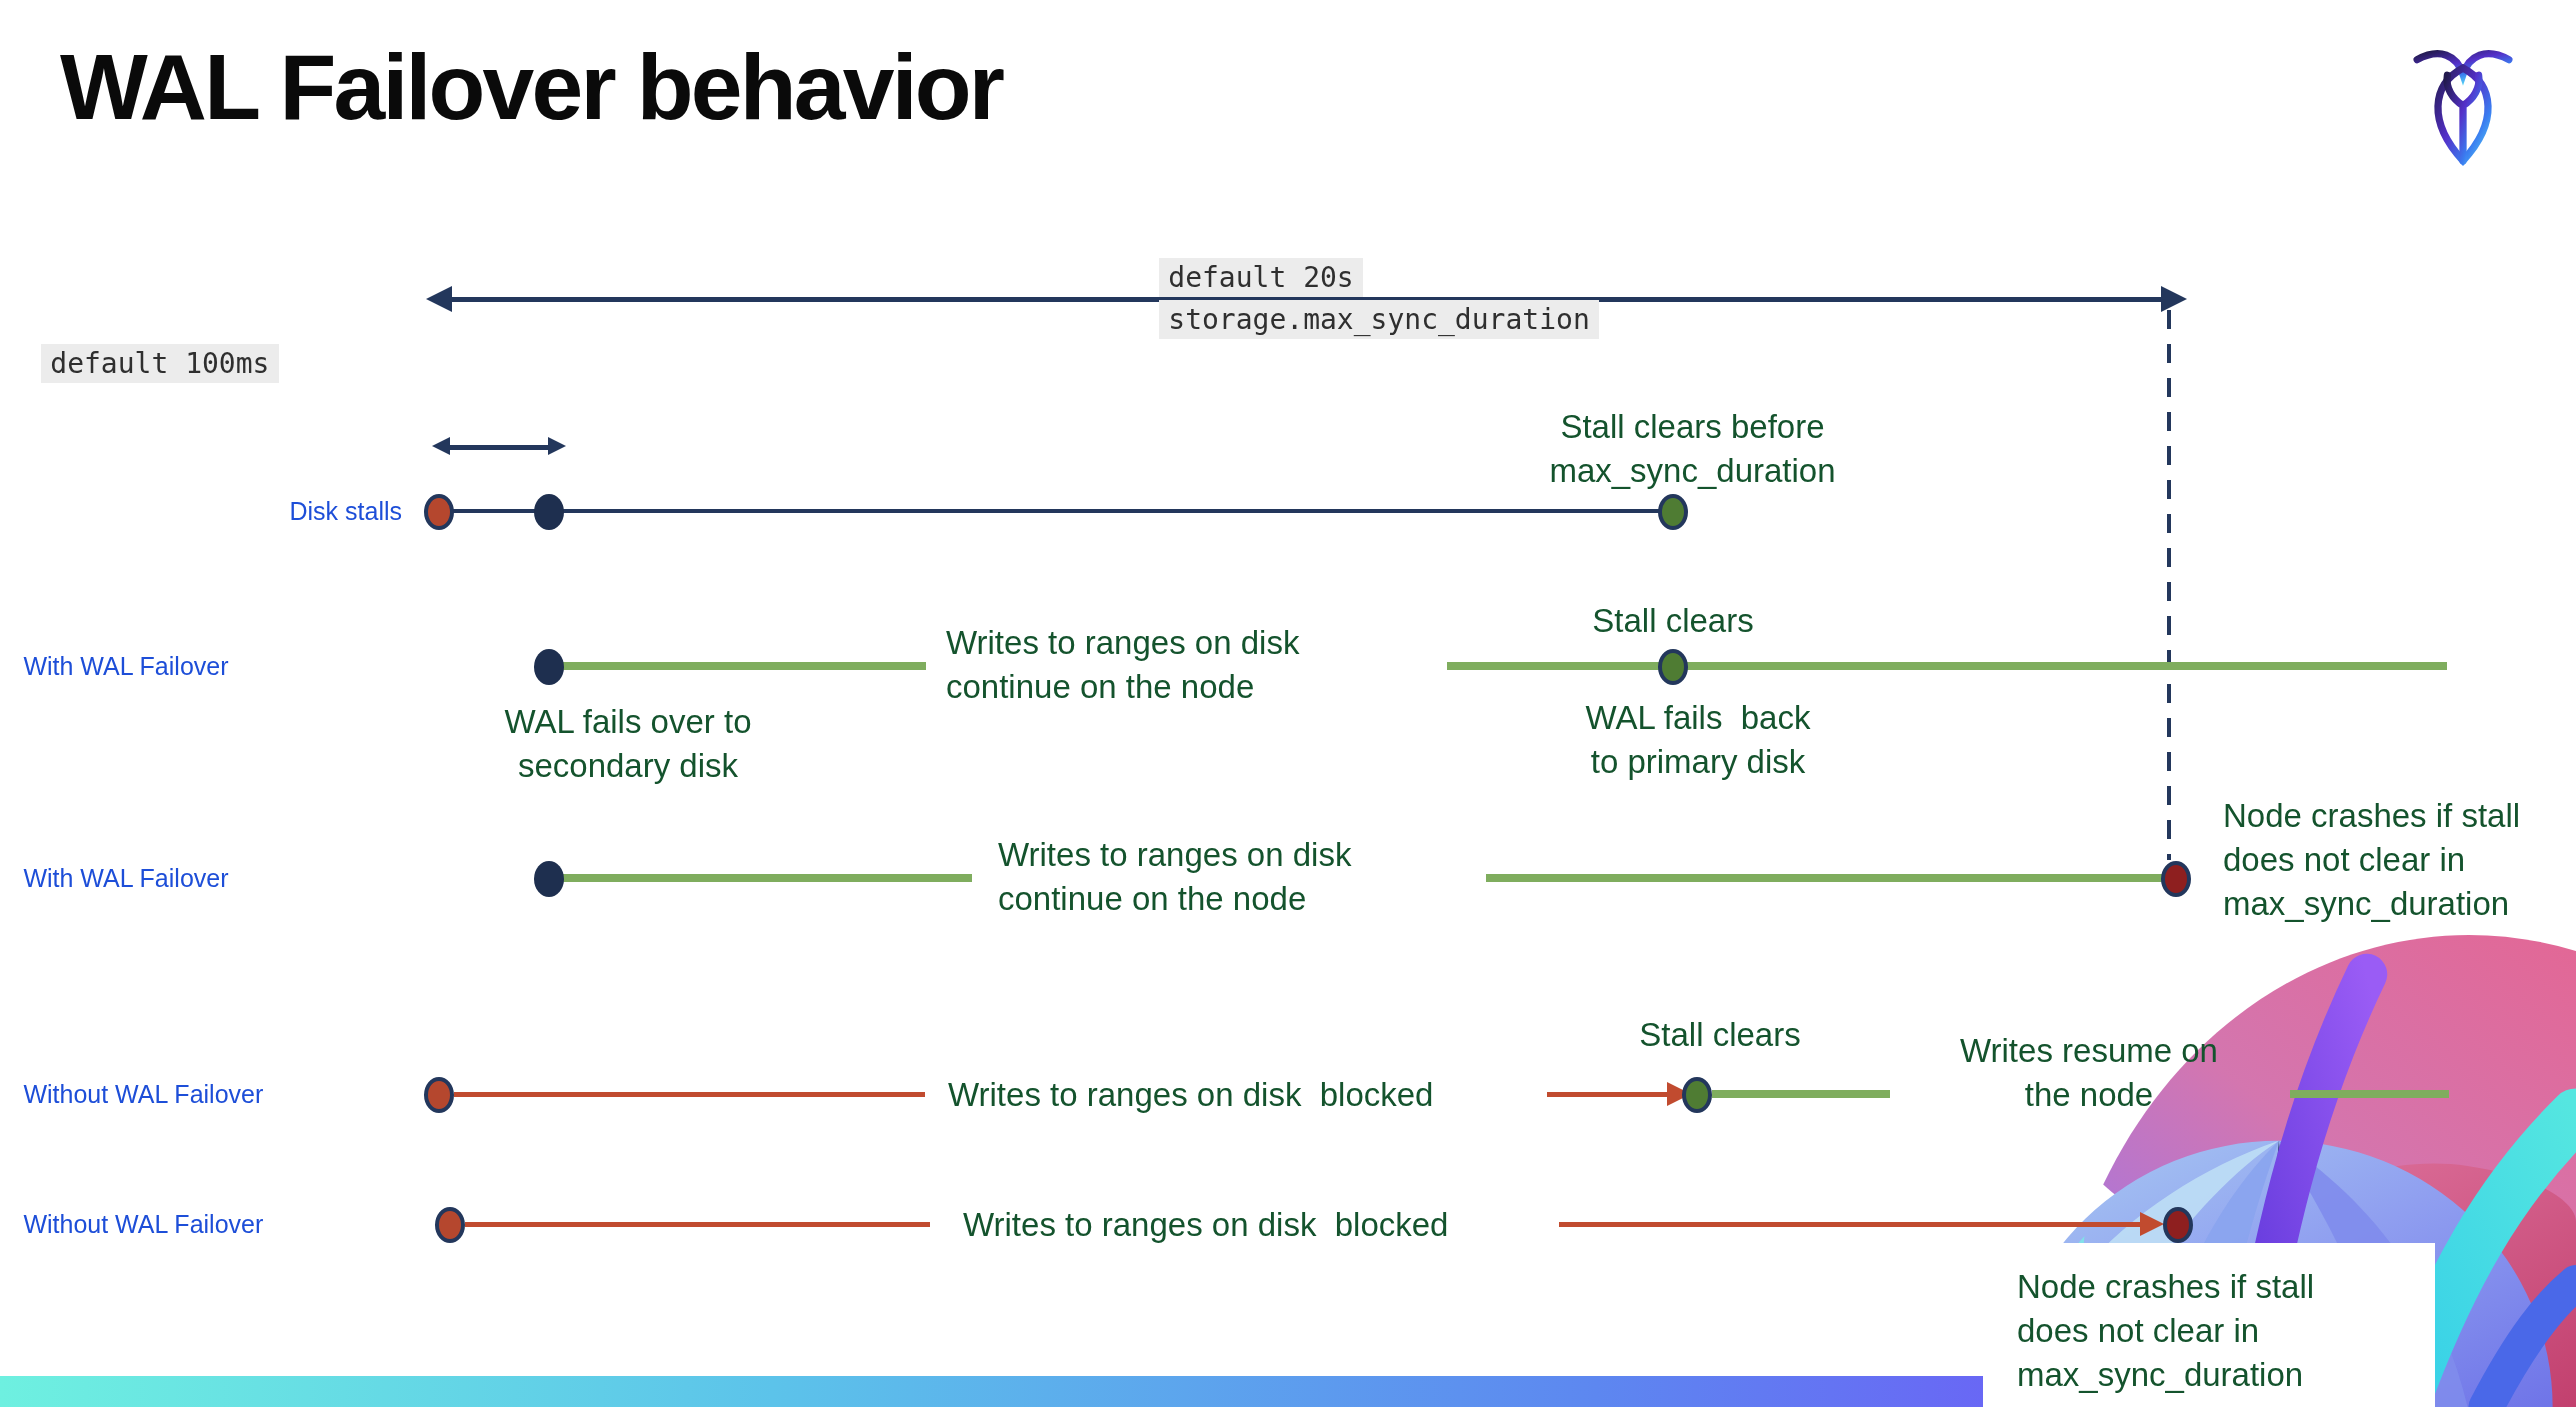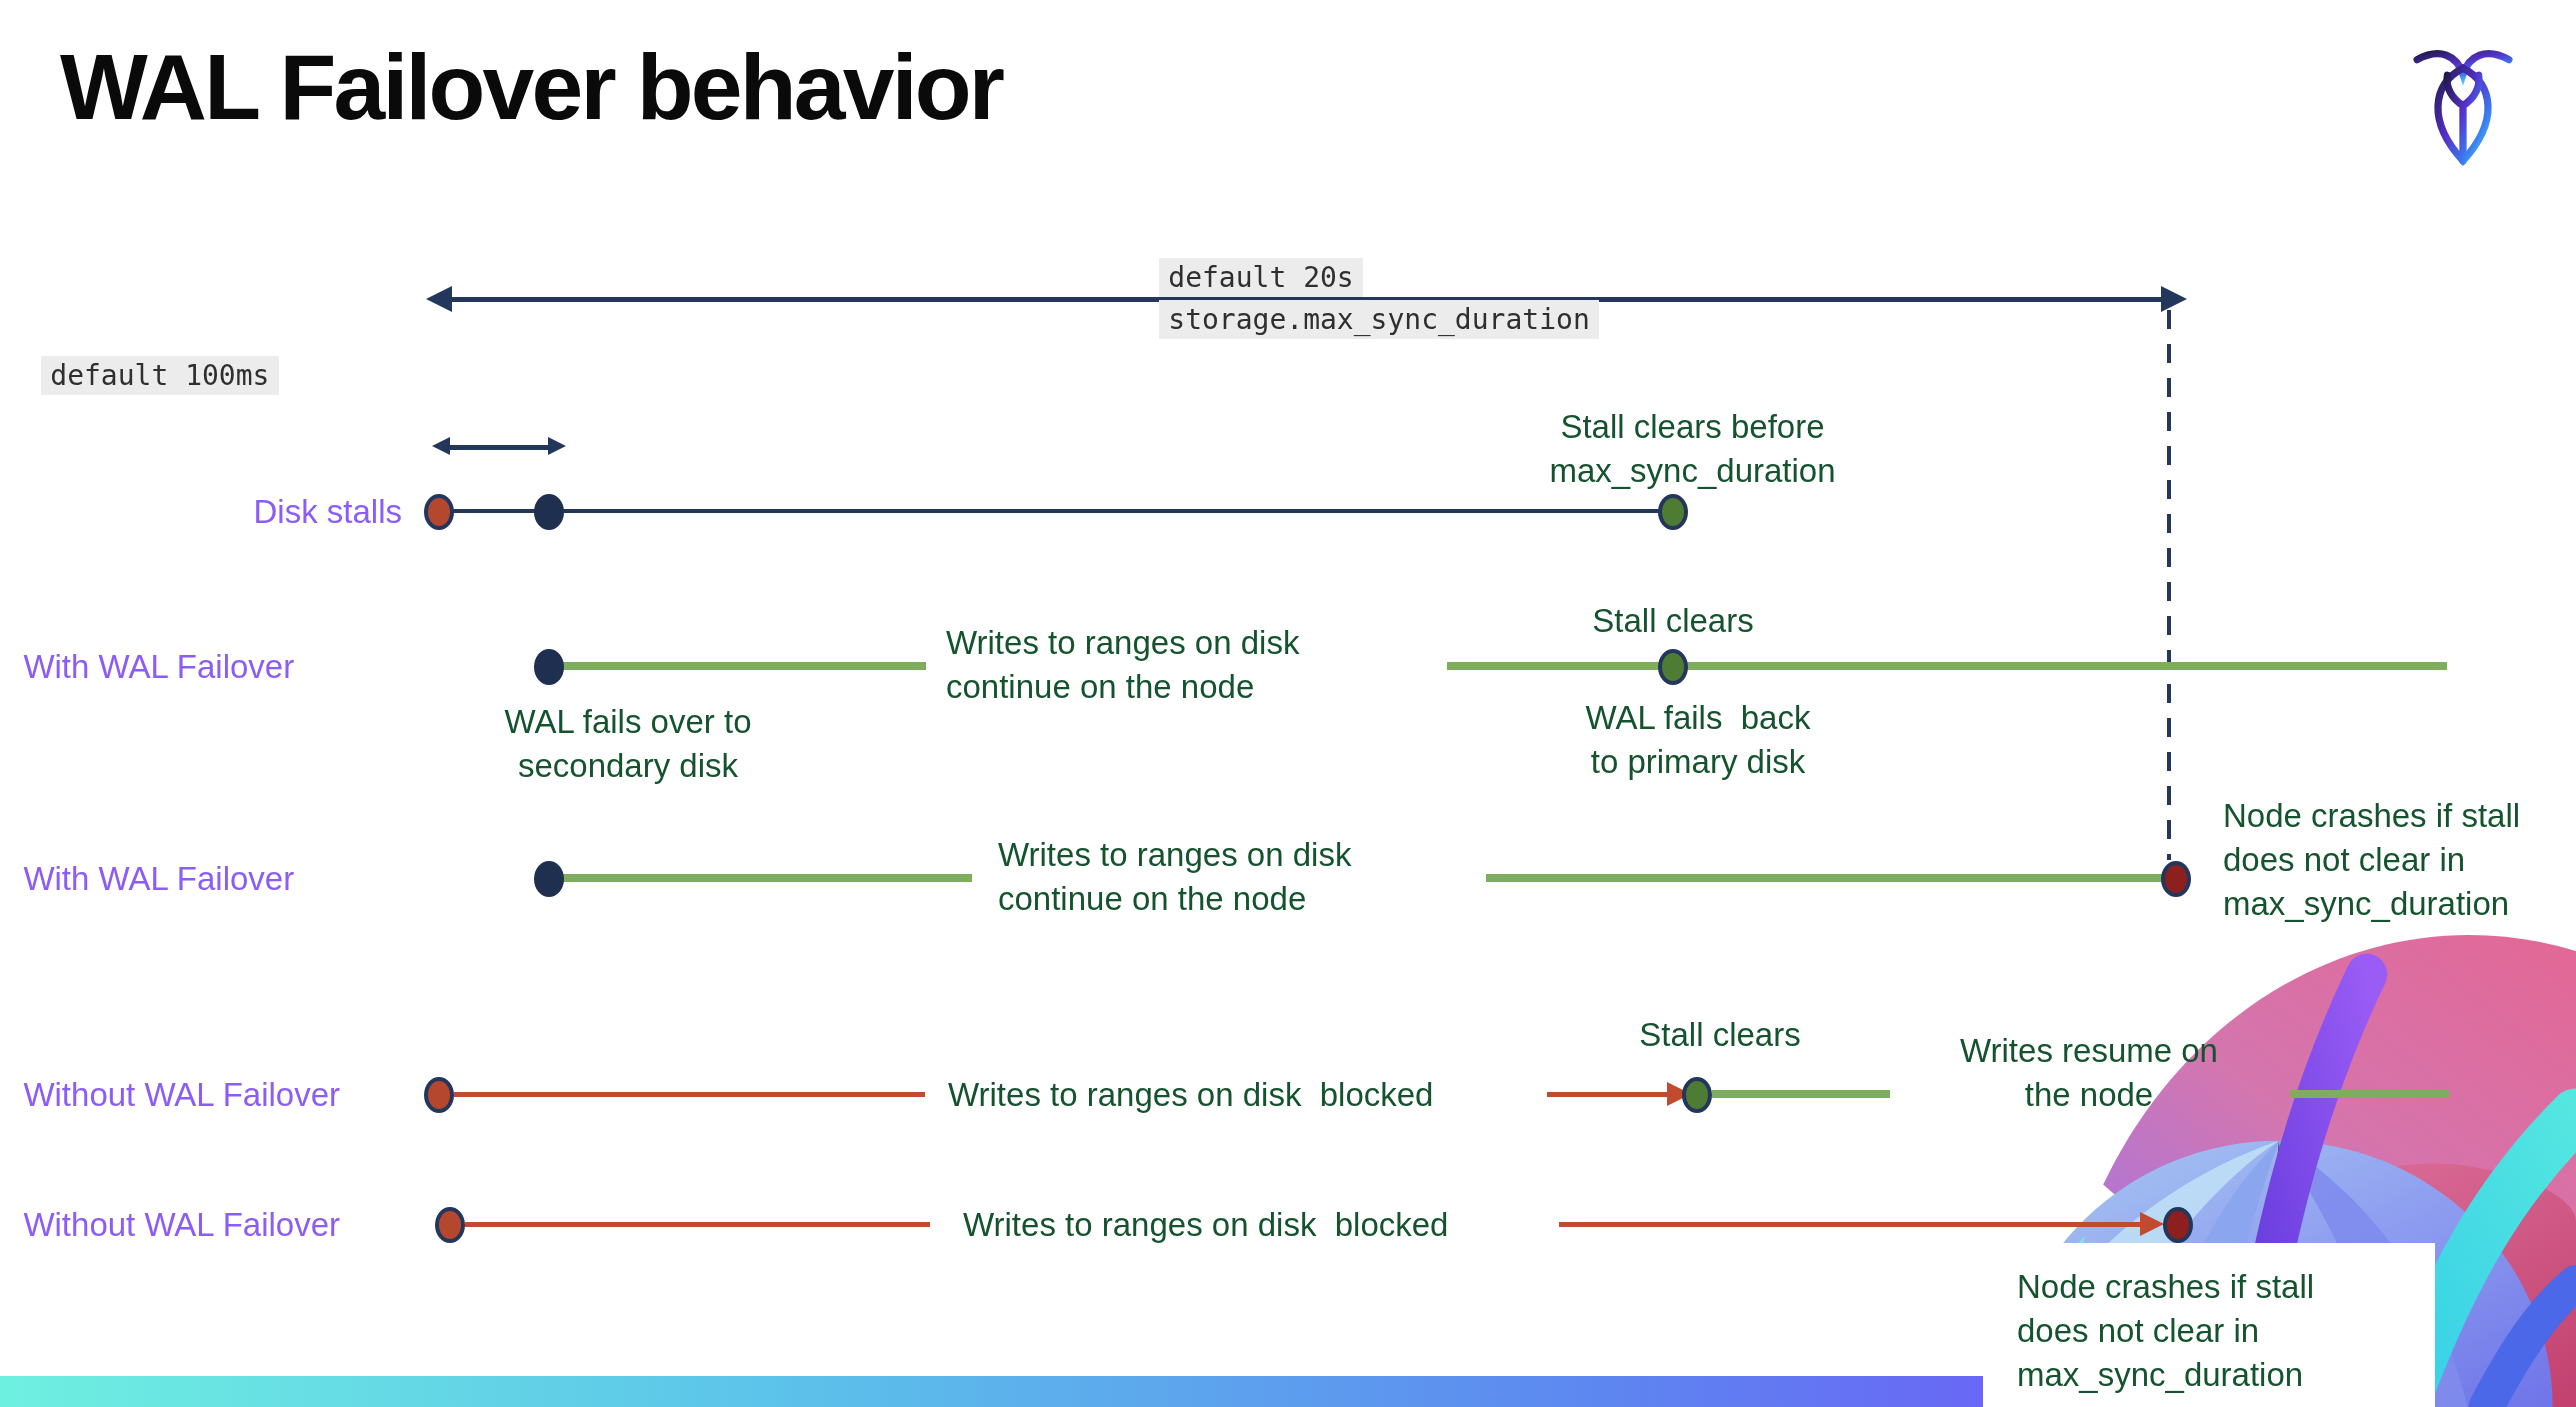--- a/index.html
+++ b/index.html
@@ -3,21 +3,21 @@
 <meta charset="utf-8">
 <style>
   html,body{margin:0;padding:0;background:#ffffff;}
   #canvas{position:relative;width:2576px;height:1408px;background:#ffffff;overflow:hidden;
           font-family:"Liberation Sans",sans-serif;color:#111111;}
   .title{position:absolute;left:60px;top:34px;font-size:93px;font-weight:800;letter-spacing:-2.8px;color:#0a0a0a;}
   .code{font-family:"DejaVu Sans Mono",monospace;font-size:28px;line-height:37px;color:#2f2f2f;
         background:#ececec;padding:0.9px 9.3px;display:inline-block;white-space:pre;}
   .codewrap{position:absolute;z-index:3;}
   .codewrap .code{display:block;margin-bottom:3.7px;width:max-content;}
-  .label{position:absolute;font-size:33px;line-height:41px;color:#8b5cf6;z-index:3;}
+  .label{position:absolute;font-size:25px;line-height:41px;color:#1d4ed8;z-index:3;}
   .note{position:absolute;font-size:33px;line-height:44px;color:#14532d;white-space:pre-wrap;z-index:3;}
   .center{text-align:center;}
   .hline{position:absolute;z-index:3;}
   .navyline{background:#23375c;height:3.7px;}
   .thickline{background:#23375c;height:4.7px;}
   .greenline{background:#7fad5e;height:8.4px;}
   .redline{background:#c14b2f;height:4.7px;}
   .dot{position:absolute;width:30px;height:36px;border-radius:50%;box-sizing:border-box;z-index:4;}
   .dot-navy{background:#1e2f4f;}
   .dot-red{background:#b5472e;border:4.7px solid #23375c;}
@@ -101,21 +101,21 @@
   </svg>
 
   <div class="hline thickline" style="left:439px;top:297px;width:1727px;"></div>
   <div class="tri tri-left-navy" style="left:426px;top:286px;"></div>
   <div class="tri tri-right-navy" style="left:2161px;top:286px;"></div>
   <div class="codewrap" style="left:1159px;top:258px;">
     <span class="code">default 20s</span>
     <span class="code">storage.max_sync_duration</span>
   </div>
 
-  <div class="codewrap" style="left:41px;top:356px;">
+  <div class="codewrap" style="left:41px;top:344px;">
     <span class="code">default 100ms</span>
   </div>
   <div class="hline thickline" style="left:447px;top:445px;width:103px;"></div>
   <div class="tri tri-left-navy small" style="left:432px;top:437px;"></div>
   <div class="tri tri-right-navy small" style="left:548px;top:437px;"></div>
 
   <div class="dashedv"></div>
 
   <div class="label" style="left:150px;top:491px;width:252px;text-align:right;">Disk stalls</div>
   <div class="hline navyline" style="left:439px;top:509px;width:1234px;"></div>

